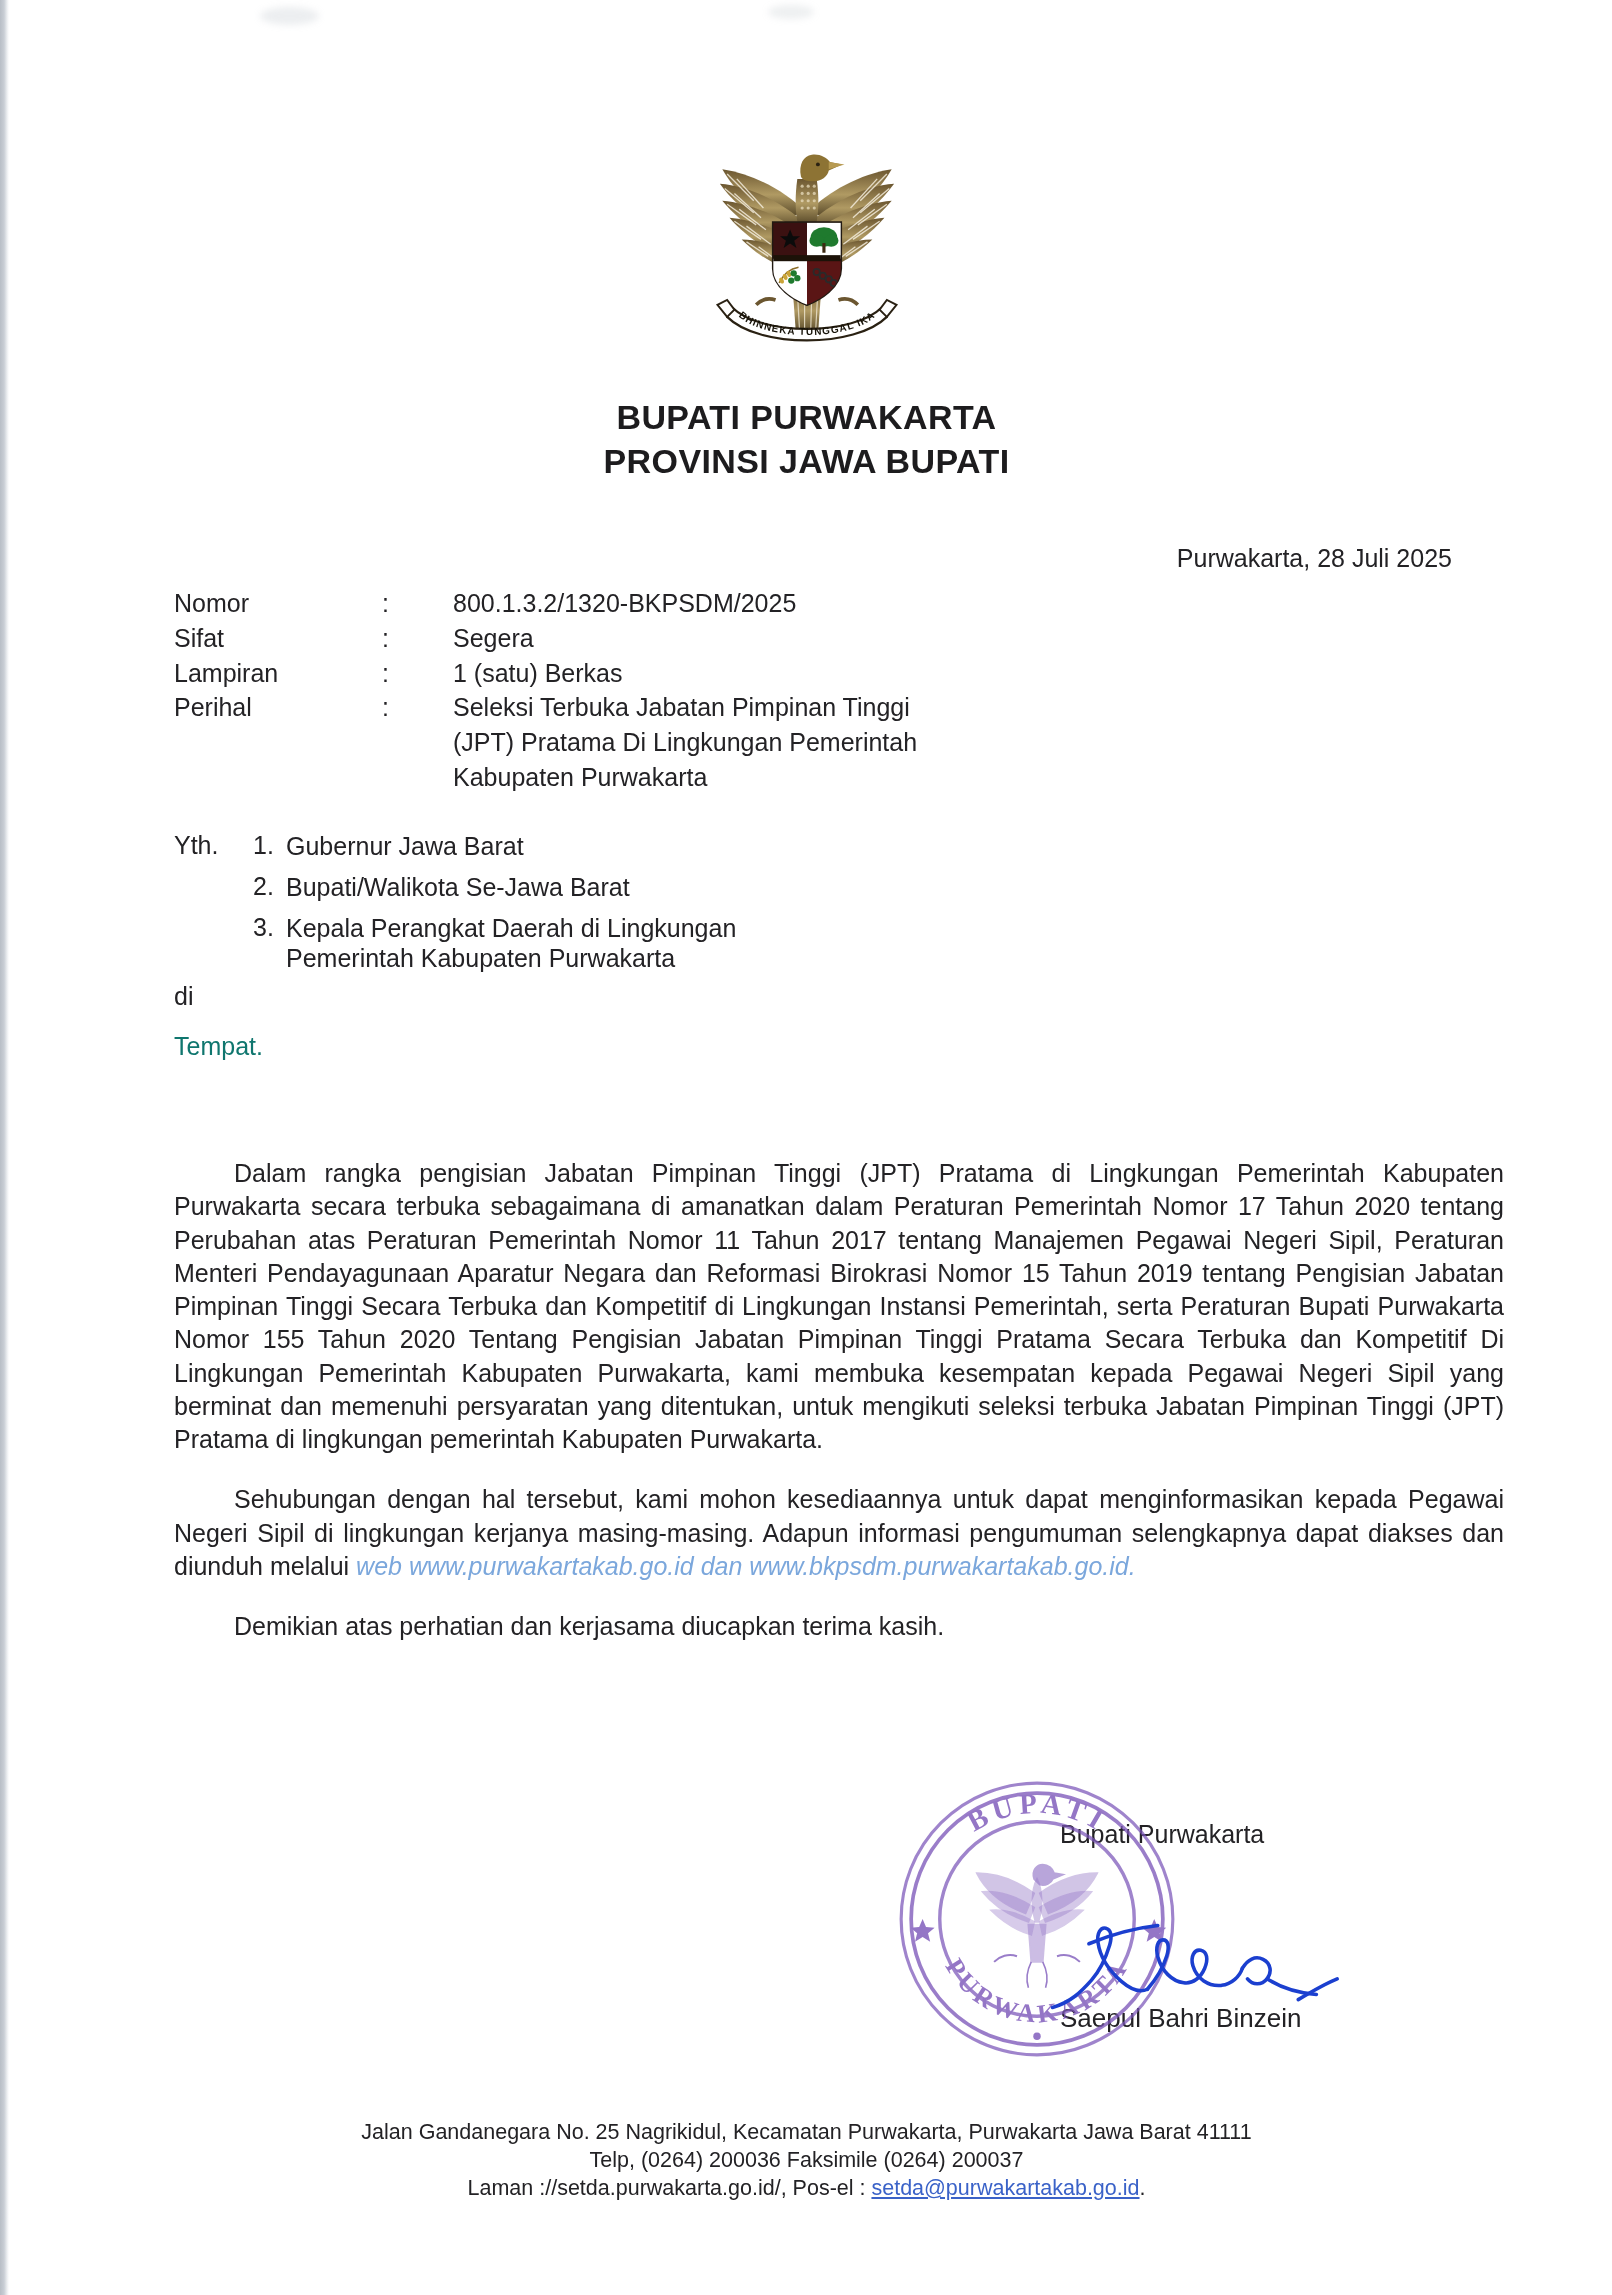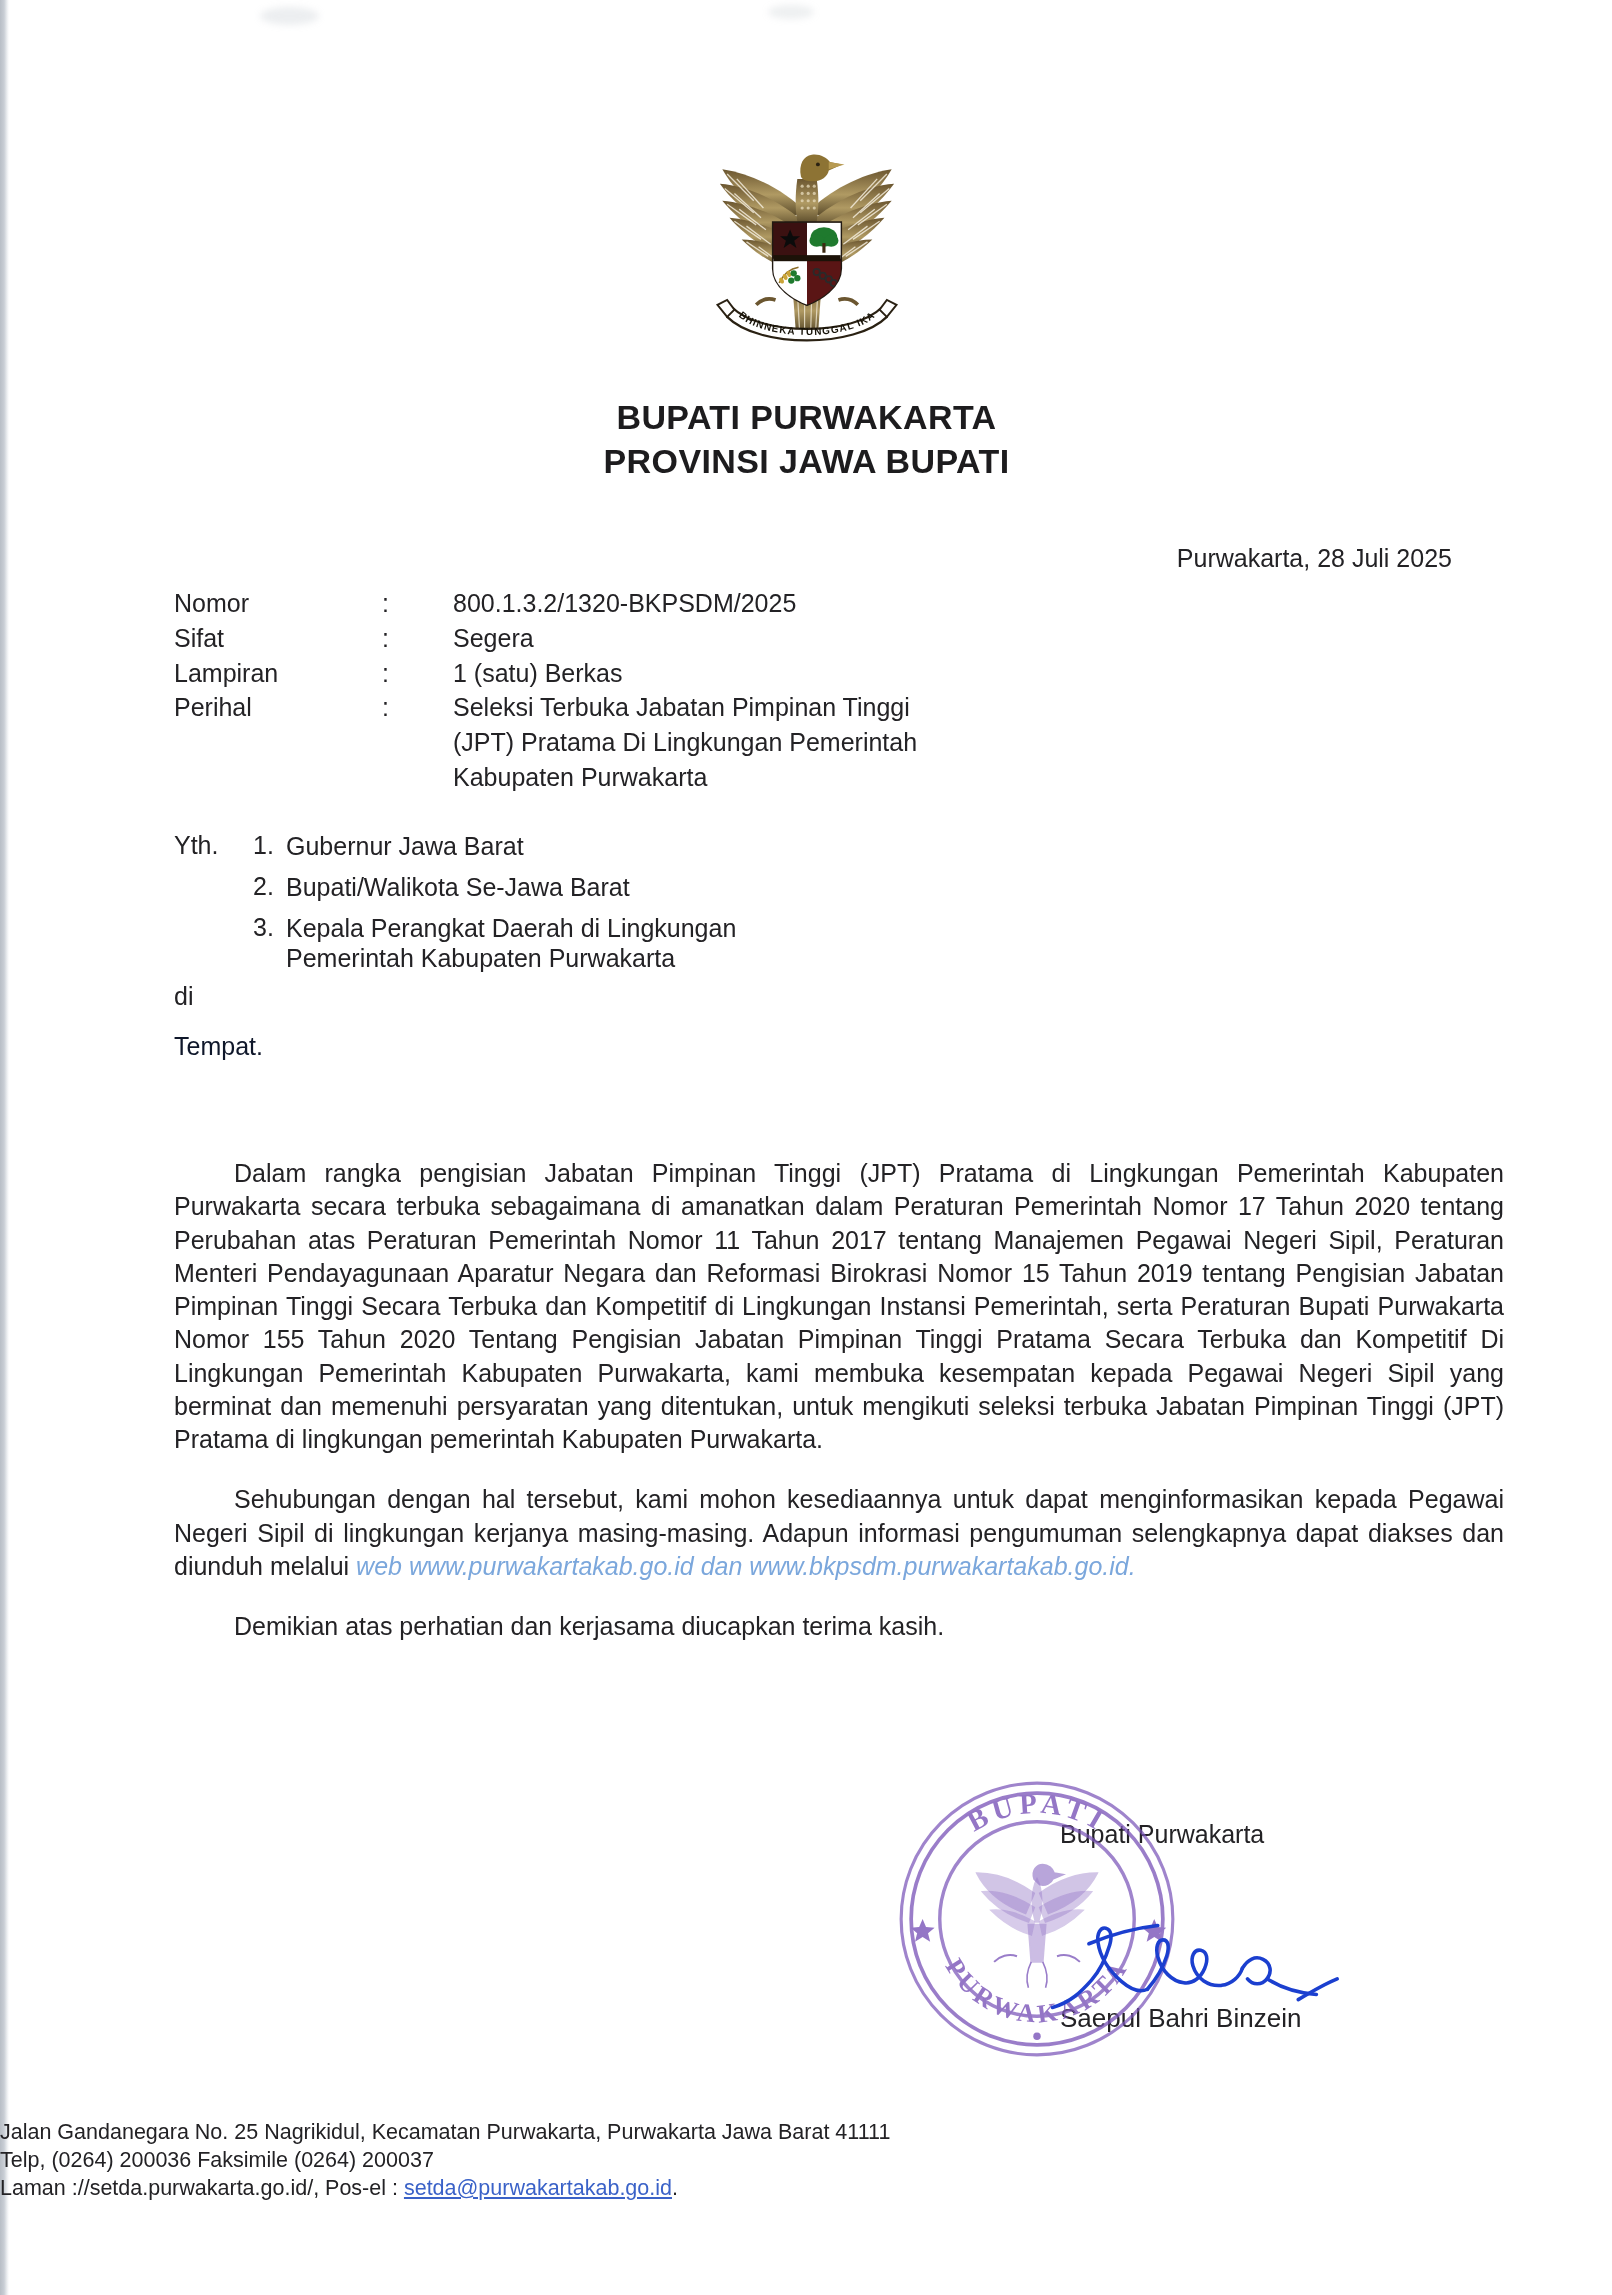--- a/index.html
+++ b/index.html
@@ -102,21 +102,21 @@
     left: 174px;
     top: 982px;
     font-size: 25px;
     color: #232225;
   }
   .tempat {
     position: absolute;
     left: 174px;
     top: 1032px;
     font-size: 25px;
-    color: #0f172a;
+    color: #0f766e;
   }
 
   
   .body-area {
     position: absolute;
     left: 174px;
     top: 1150px;
     width: 1330px;
     font-size: 25px;
     color: #232225;
@@ -163,20 +163,21 @@
     top: 1872px;
     width: 351px; height: 163px;
     pointer-events: none;
   }
 
   
   .footer {
     position: absolute;
     left: 0; right: 0;
     top: 2119px;
+    text-align: center;
     font-size: 21.5px;
     color: #232225;
     line-height: 1.30;
   }
   .footer-mail {
     color: #3a62c8;
     text-decoration: underline;
   }
 </style>
 </head>

